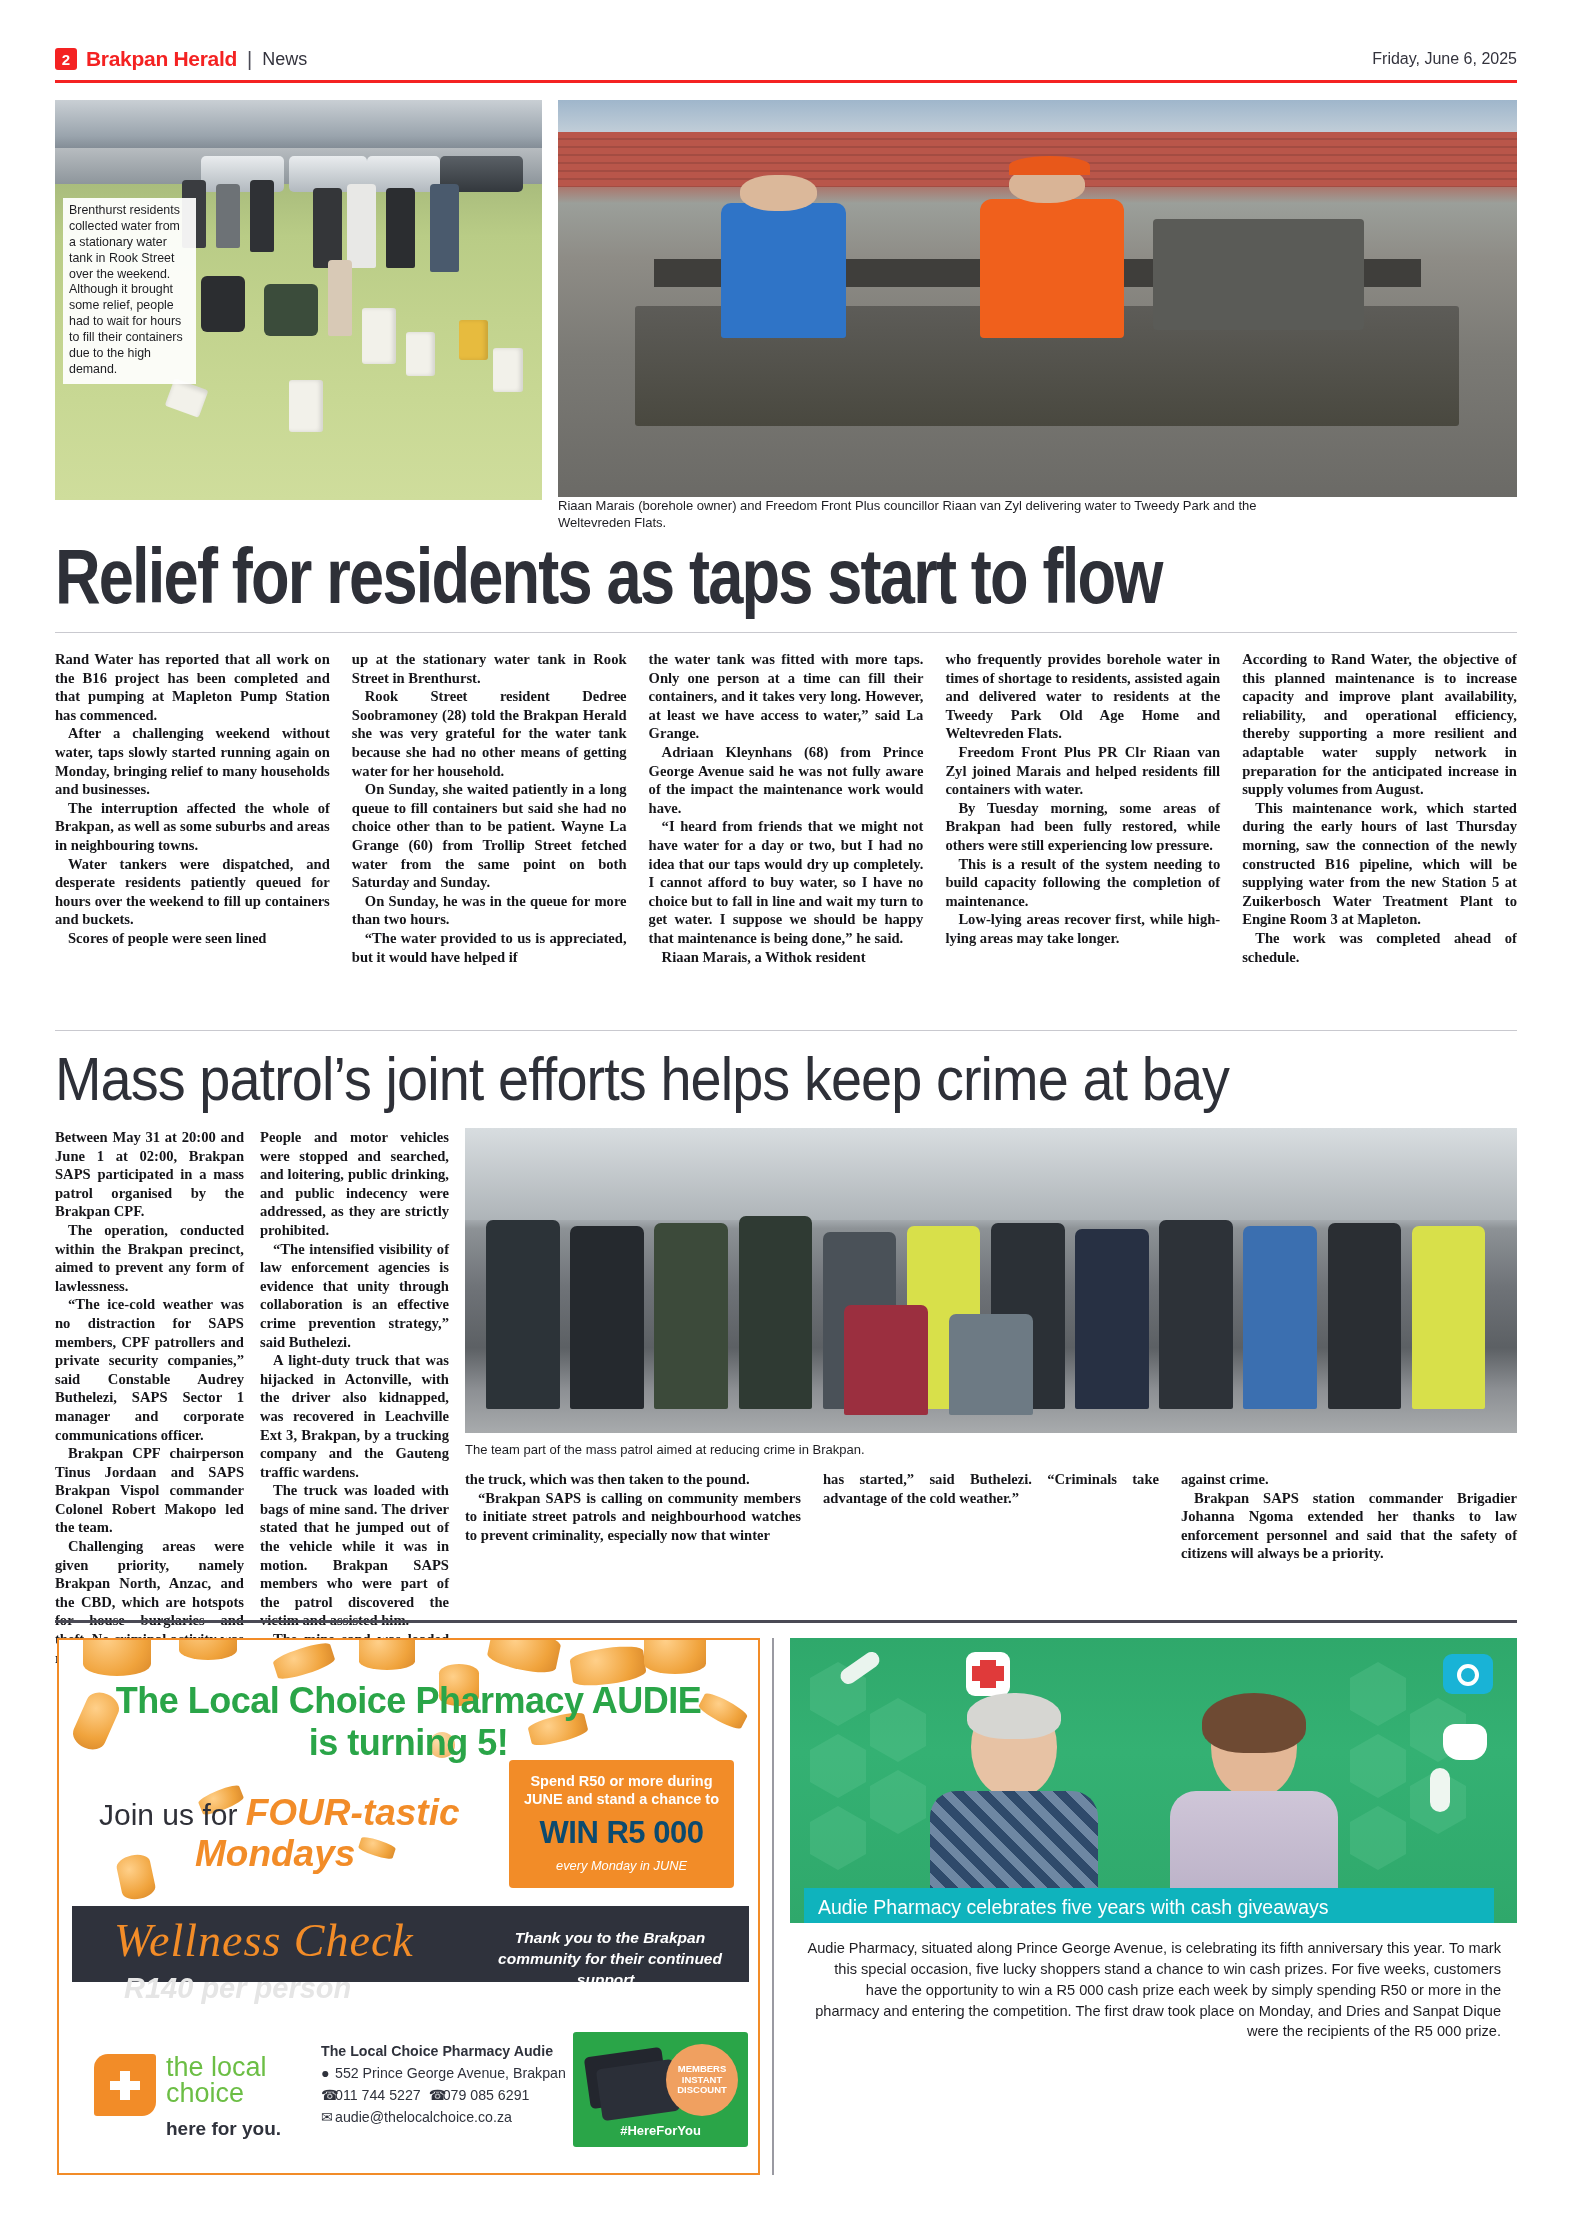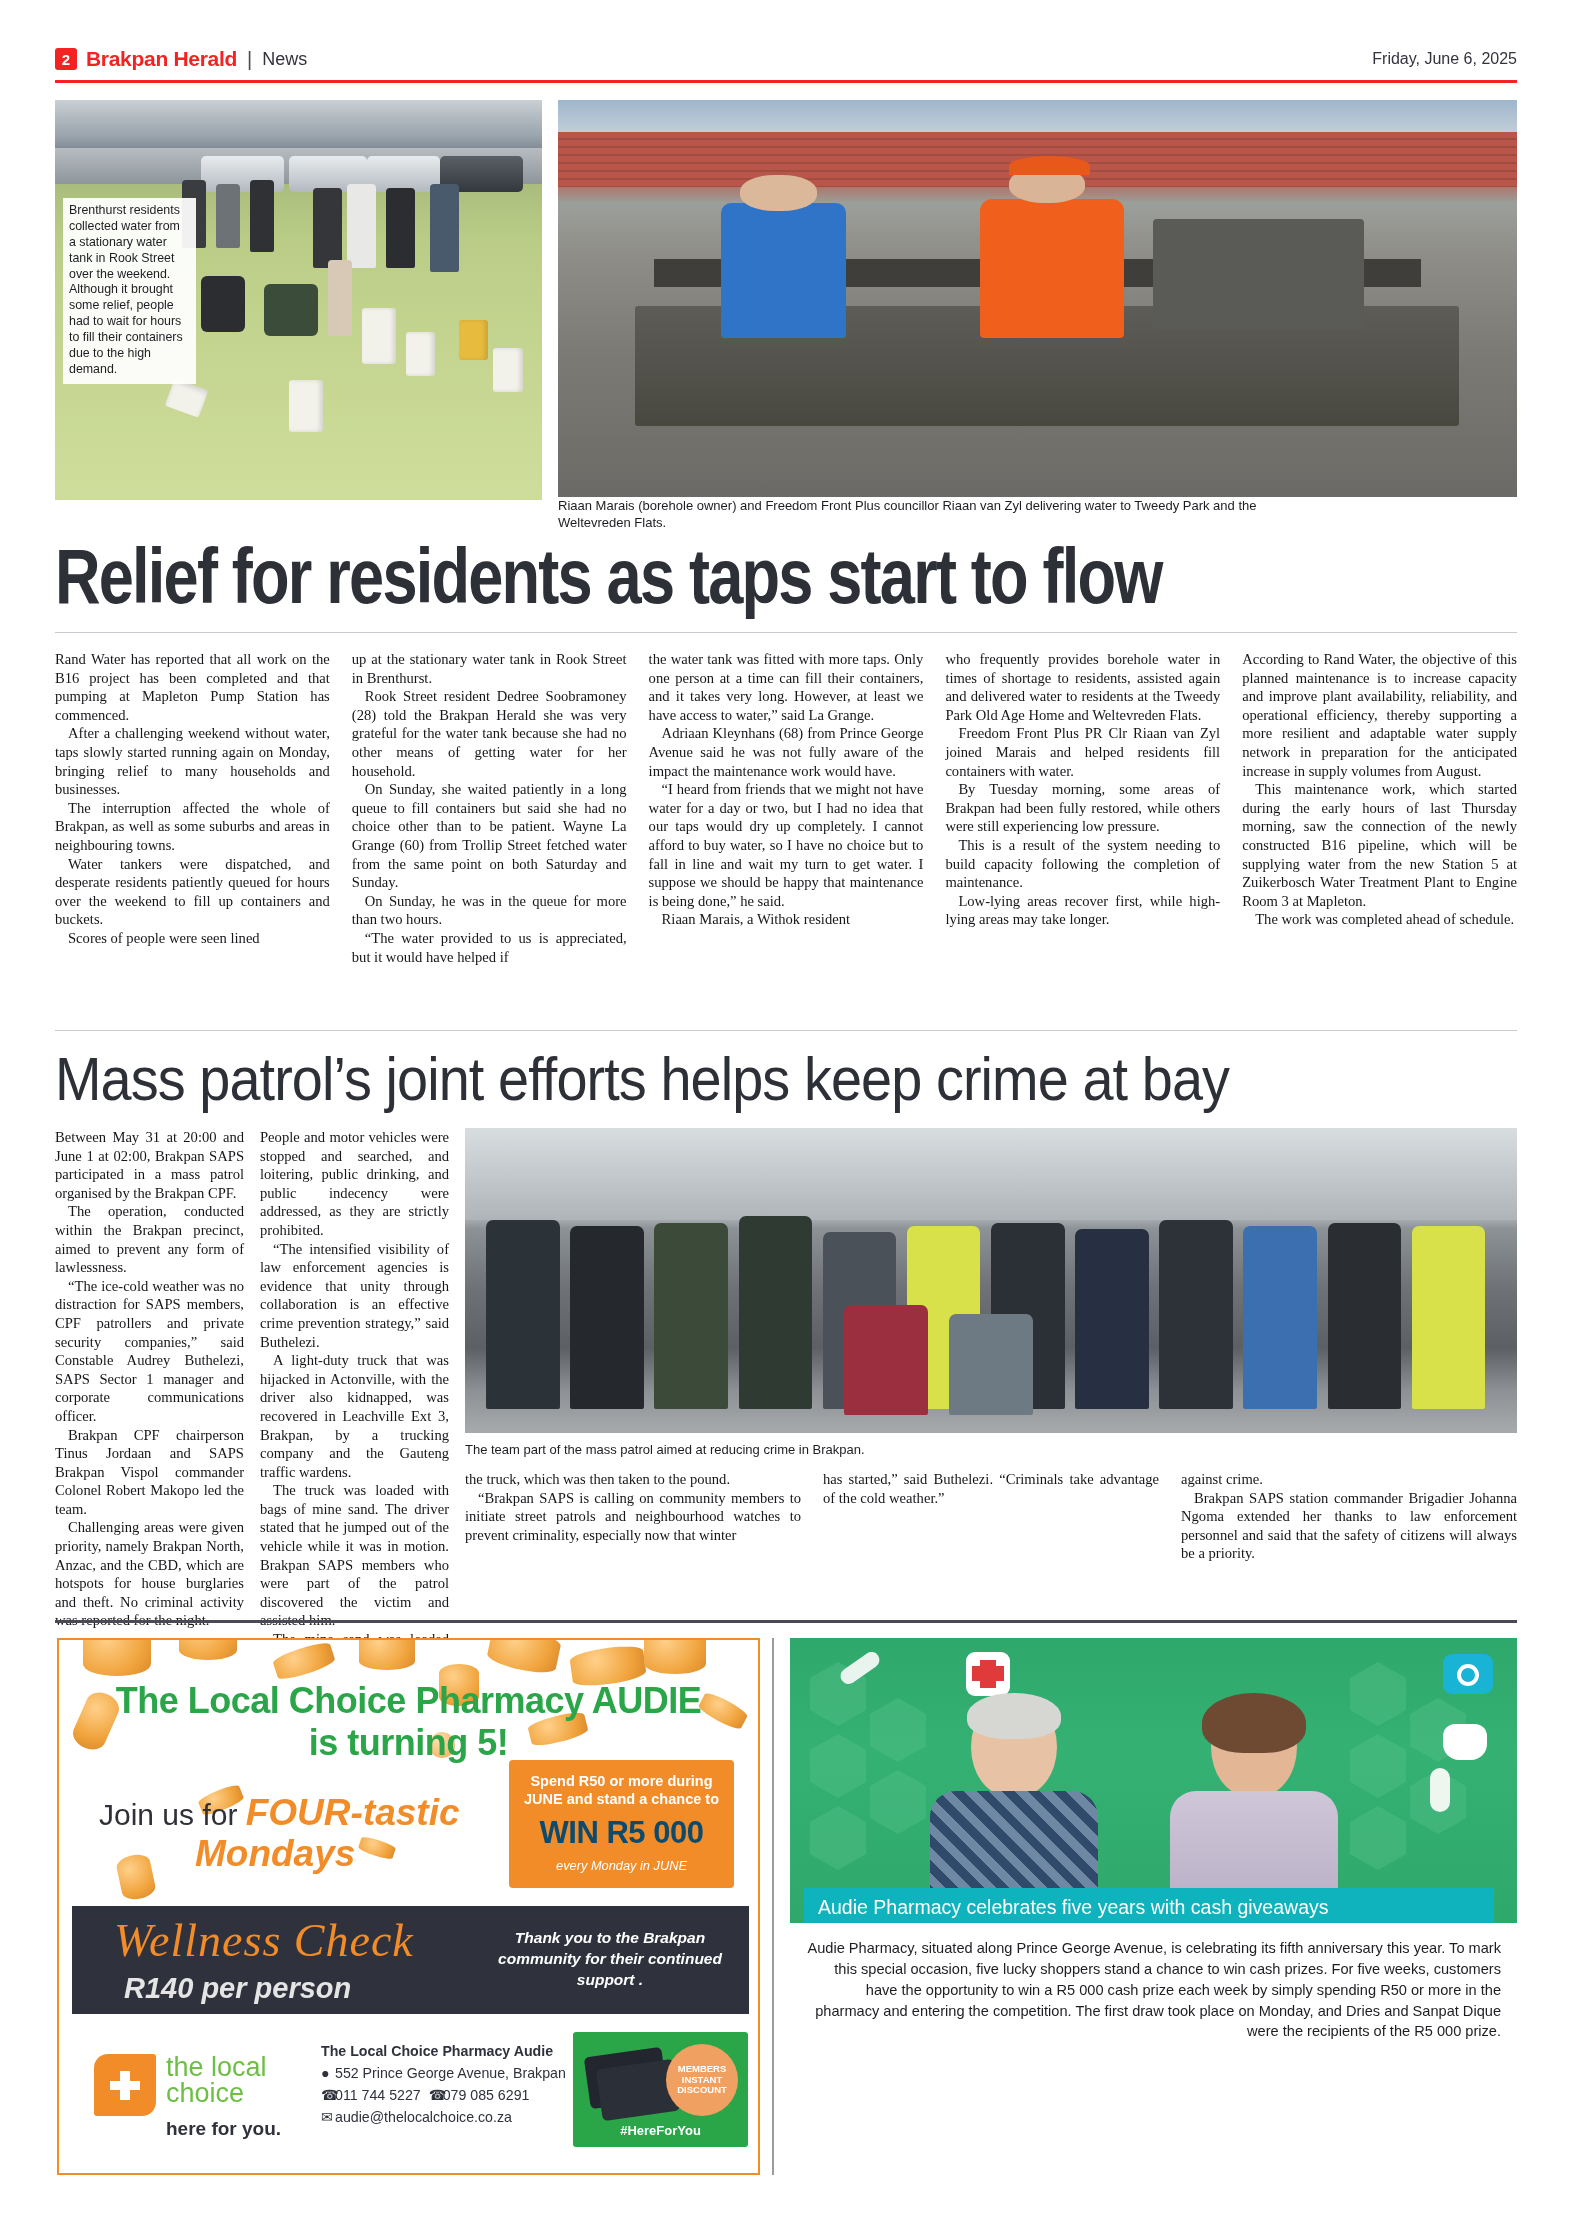--- a/index.html
+++ b/index.html
@@ -103,21 +103,21 @@
     color:#2e3038; letter-spacing:-2.2px;
     transform: scaleX(.82); transform-origin: left center;
   }
   .rule-h1 { position:absolute; left:55px; top:632px; width:1462px; height:1px; background:#c9c9cf; }
 
   .cols1 {
     position:absolute; left:55px; top:650px; width:1462px; height:370px;
     display:grid; grid-template-columns: repeat(5, 1fr); column-gap:22px;
   }
   .col { font-size:14.6px; line-height:1.275; color:#16161a;
-         text-align: justify; hyphens:auto; }
+         text-align: justify; hyphens:auto;font-weight:bold; }
   .col p { text-indent: 13px; margin:0; }
   .col p.first { text-indent: 0; }
 
   .rule-mid { position:absolute; left:55px; top:1030px; width:1462px; height:1px; background:#c9c9cf; }
 
   
   .headline2 {
     position:absolute; left:55px; top:1048px; width:1462px;
     font-family:"Liberation Sans", sans-serif;
     font-weight:300; font-size:62px; line-height:1;
@@ -170,21 +170,21 @@
   .ad-l-join b { color:#f28c28; font-style:italic; font-size:37px; }
   .promo {
     position:absolute; right:24px; top:120px; width:225px; height:128px;
     background:#f28c28; color:#fff; border-radius:4px; padding:12px 10px;
     font-family:"Liberation Sans", sans-serif; text-align:center;
   }
   .promo .l1 { font-size:14.5px; line-height:1.25; font-weight:bold; }
   .promo .l2 { font-size:31px; font-weight:bold; color:#0c4a6e; margin-top:7px; letter-spacing:-0.5px;}
   .promo .l3 { font-size:12.8px; margin-top:7px; font-style:italic; }
   .wellness {
-    position:absolute; left:13px; top:266px; width:677px; height:108px;
+    position:absolute; left:13px; top:266px; width:677px; height:76px;
     background:#2f323c; color:#fff;
   }
   .wellness .script {
     position:absolute; left:42px; top:8px;
     font-family:"Liberation Serif", serif; font-style:italic;
     font-size:46px; color:#f28c28; letter-spacing:1px;
   }
   .wellness .price {
     position:absolute; left:52px; top:66px;
     font-family:"Liberation Sans", sans-serif; font-weight:bold;

